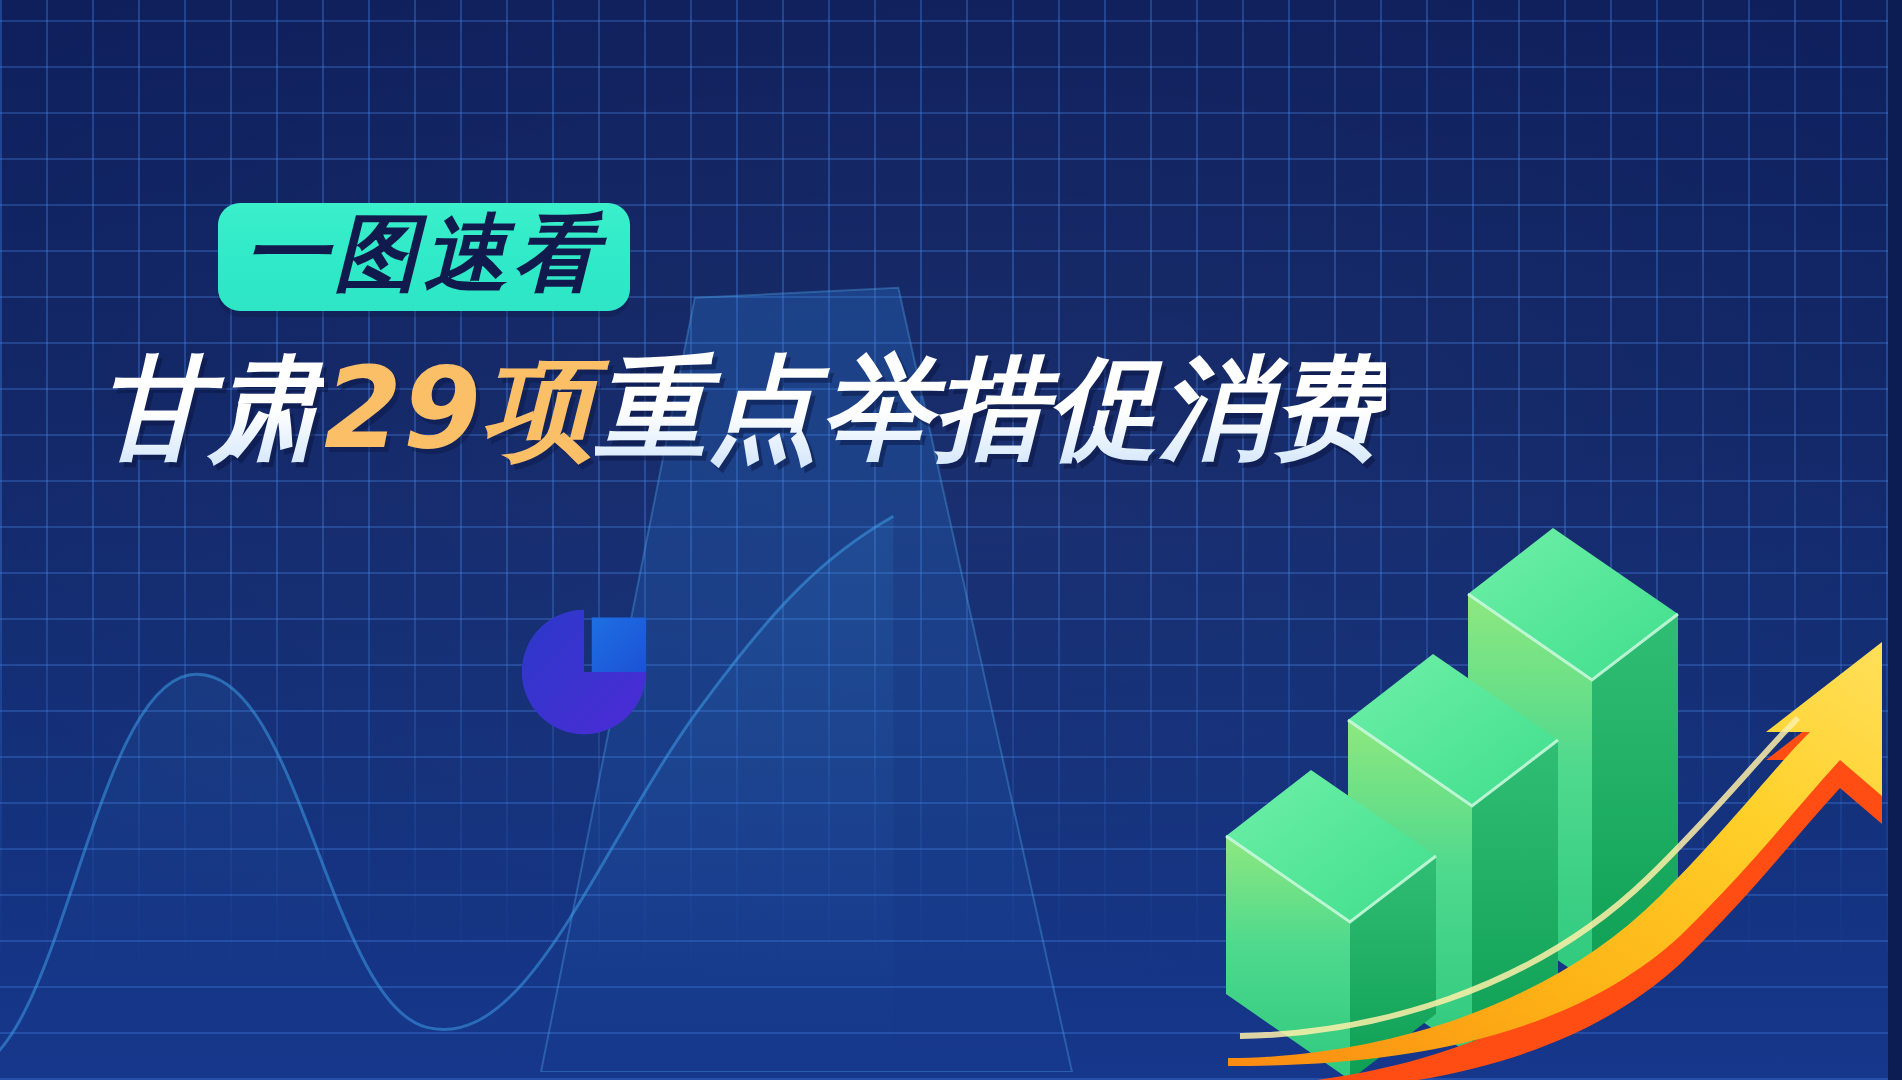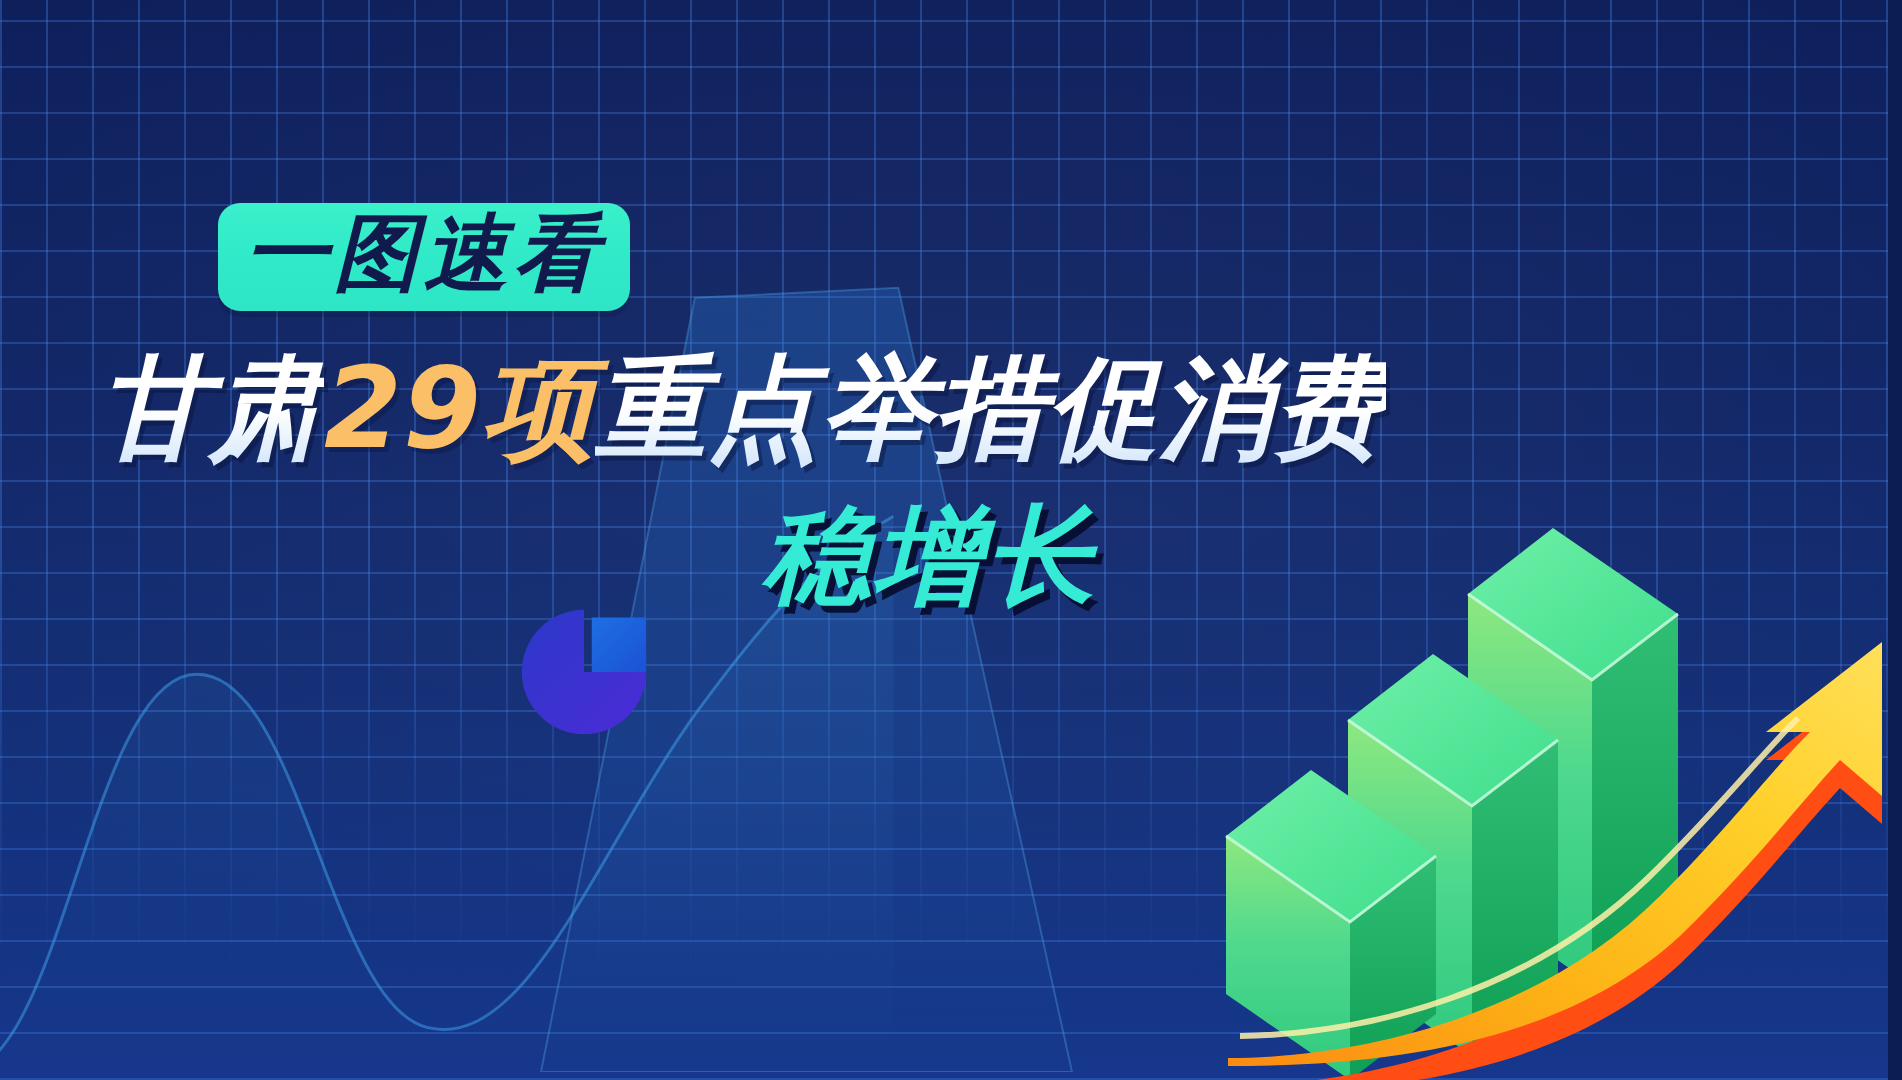--- a/index.html
+++ b/index.html
@@ -122,21 +122,20 @@
     <path d="M78 14 L134 14 L134 70 L78 70 Z" fill="url(#pieB)"></path>
   </svg>
 
   <div class="badge">一图速看</div>
 
 
   <div class="line-main">
     <span class="w">甘肃</span><span class="o">29项</span><span class="w">重点举措促消费</span>
   </div>
 
-  <div class="line-cyan" id="l3">稳增长</div>
 
   <svg class="bars" viewBox="0 0 690 662">
     <defs>
       <linearGradient id="topG" x1="0" y1="0" x2="1" y2="1">
         <stop offset="0%" stop-color="#6FF0A8"></stop>
         <stop offset="100%" stop-color="#3FDE8C"></stop>
       </linearGradient>
       <linearGradient id="leftG" x1="0" y1="0" x2="0" y2="1">
         <stop offset="0%" stop-color="#8EE87F"></stop>
         <stop offset="45%" stop-color="#4ED98E"></stop>

